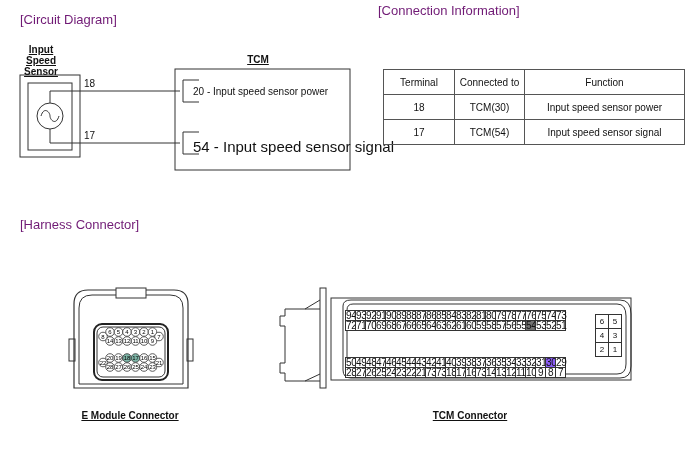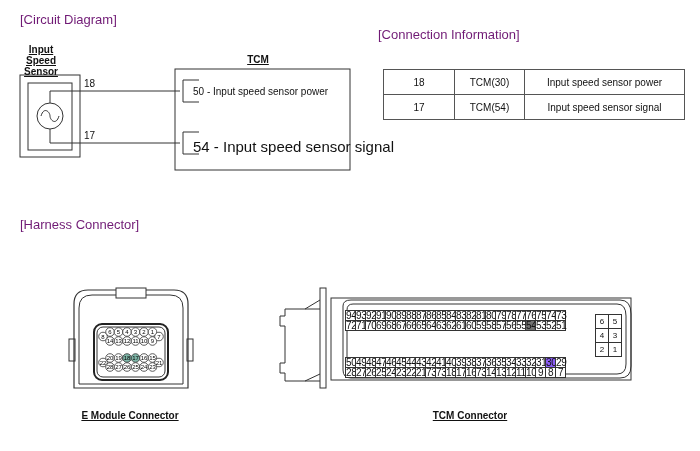--- a/index.html
+++ b/index.html
@@ -38,26 +38,31 @@
     <path d="M41 56 C 44 46, 50 52, 50 56 C 50 60, 56 66, 59 56" fill="none" stroke="#333"></path>
   </g>
   <polyline points="50,43 50,31 180,31" fill="none" stroke="#333"></polyline>
   <polyline points="50,69 50,83 180,83" fill="none" stroke="#333"></polyline>
   <rect x="175" y="9" width="175" height="101" fill="none" stroke="#333"></rect>
   <polyline points="199,20 183,20 183,42 199,42" fill="none" stroke="#333"></polyline>
   <polyline points="199,72 183,72 183,94 199,94" fill="none" stroke="#333"></polyline>
 </svg>
 <div class="abs" style="left:84px;top:78px;font-size:10px;">18</div>
 <div class="abs" style="left:84px;top:130px;font-size:10px;">17</div>
-<div class="abs" style="left:193px;top:86px;font-size:10px;">50 - Input speed sensor power</div>
+<div class="abs" style="left:193px;top:86px;font-size:10px;">20 - Input speed sensor power</div>
 <div class="abs" style="left:193px;top:138px;font-size:15px;">54 - Input speed sensor signal</div>
 
-<div class="abs section-title" style="left:378px;top:27px;text-align:center;">[Connection Information]</div>
+<div class="abs section-title" style="left:378px;top:3px;text-align:center;">[Connection Information]</div>
 <table class="conn">
   <tbody>
+      <tr>
+    <th class="c1">Terminal</th>
+    <th class="c2">Connected to</th>
+    <th class="c3">Function</th>
+  </tr>
   <tr>
     <td class="c1">18</td>
     <td class="c2">TCM(30)</td>
     <td class="c3">Input speed sensor power</td>
   </tr>
   <tr>
     <td class="c1">17</td>
     <td class="c2">TCM(54)</td>
     <td class="c3">Input speed sensor signal</td>
   </tr>

